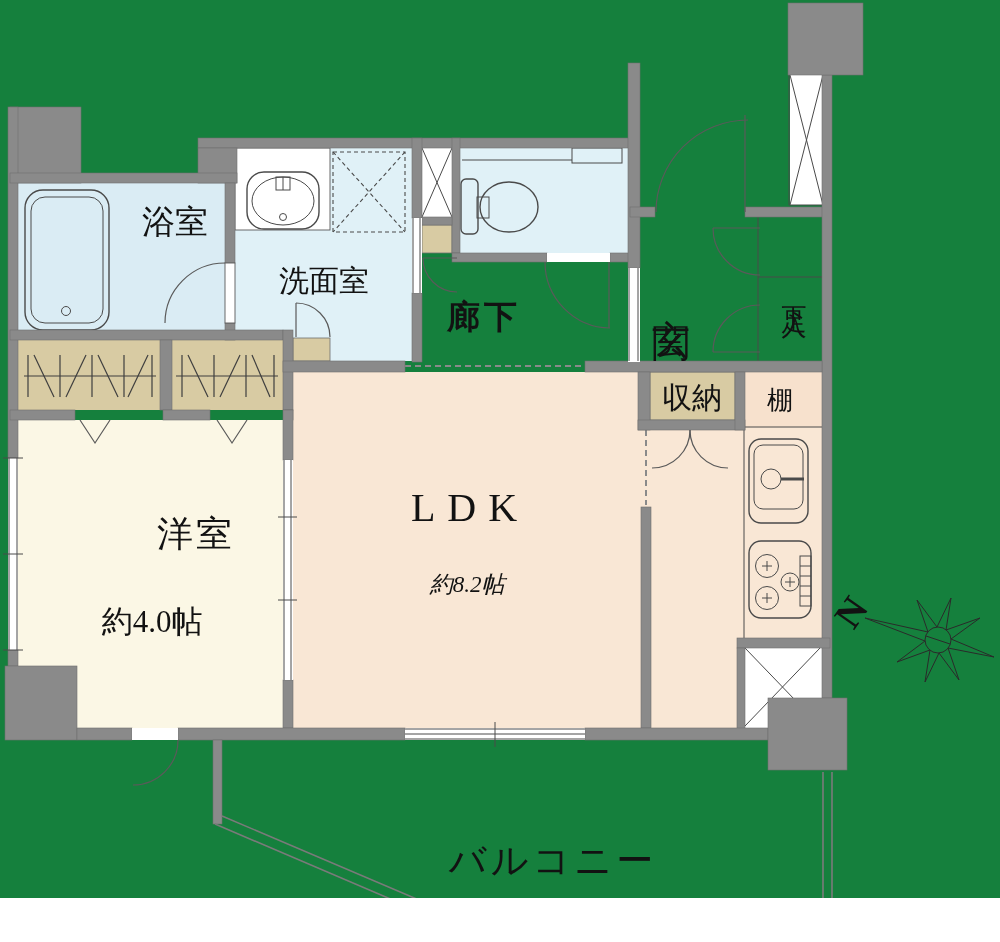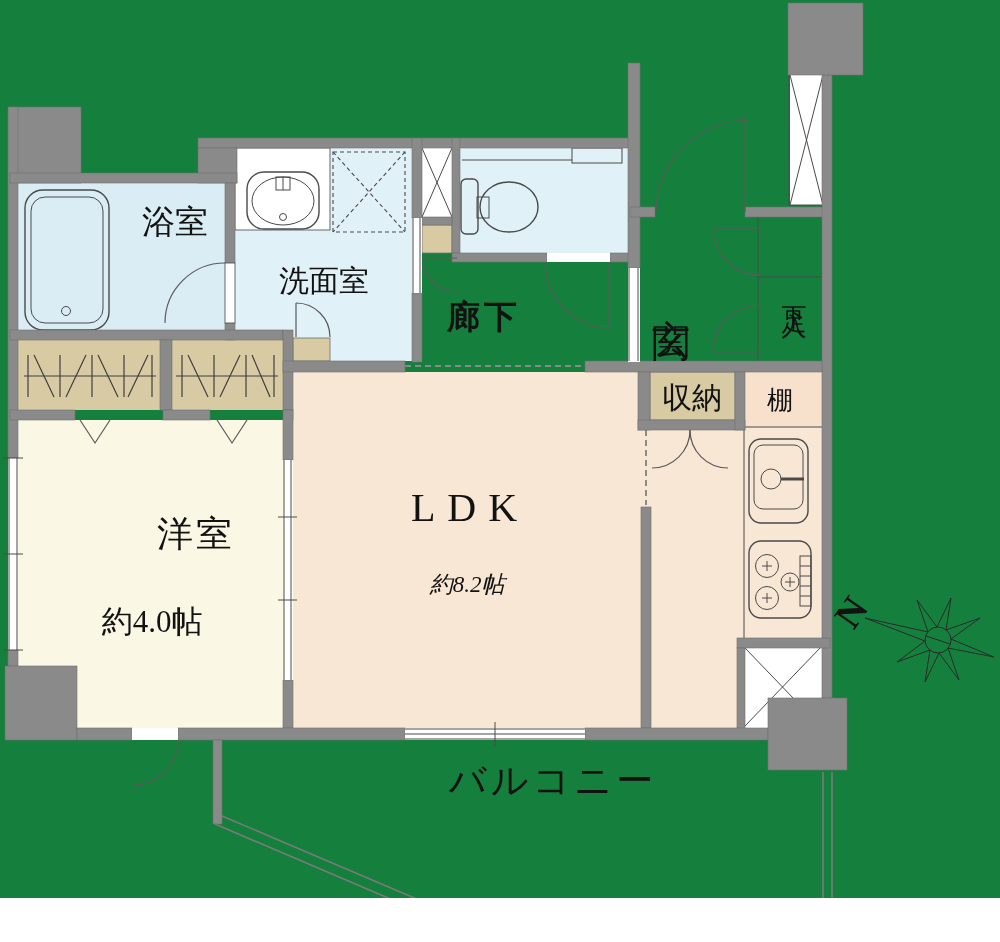--- a/index.html
+++ b/index.html
@@ -295,15 +295,15 @@
   <div class="lbl" style="left:324px;top:281px;font-size:30px;">洗面室</div>
   <div class="lbl" style="left:484px;top:317px;font-size:33px;letter-spacing:4px;font-weight:bold;">廊下</div>
   <div class="lbl vert" style="left:671px;top:296px;font-size:38px;letter-spacing:8px;">玄関</div>
   <div class="lbl vert" style="left:794px;top:292px;font-size:25px;letter-spacing:3px;">下足入</div>
   <div class="lbl" style="left:692px;top:398px;font-size:30px;">収納</div>
   <div class="lbl" style="left:780px;top:401px;font-size:26px;">棚</div>
   <div class="lbl" style="left:151px;top:534px;font-size:36px;letter-spacing:3px;margin-left:45px;">洋室</div>
   <div class="lbl" style="left:152px;top:577px;font-size:31px;margin-top:44px;">約4.0帖</div>
   <div class="lbl" style="left:464px;top:508px;font-size:40px;letter-spacing:12px;padding-left:12px;">LDK</div>
   <div class="lbl" style="left:467px;top:584px;font-size:23px;font-style:italic;">約8.2帖</div>
-  <div class="lbl" style="left:553px;top:780px;font-size:37px;letter-spacing:4px;">バルコニー</div>
+  <div class="lbl" style="left:553px;top:860px;font-size:37px;letter-spacing:4px;">バルコニー</div>
   <div class="lbl north" style="left:851px;top:612px;font-size:38px;">N</div>
 </div>
 
 </body></html>

